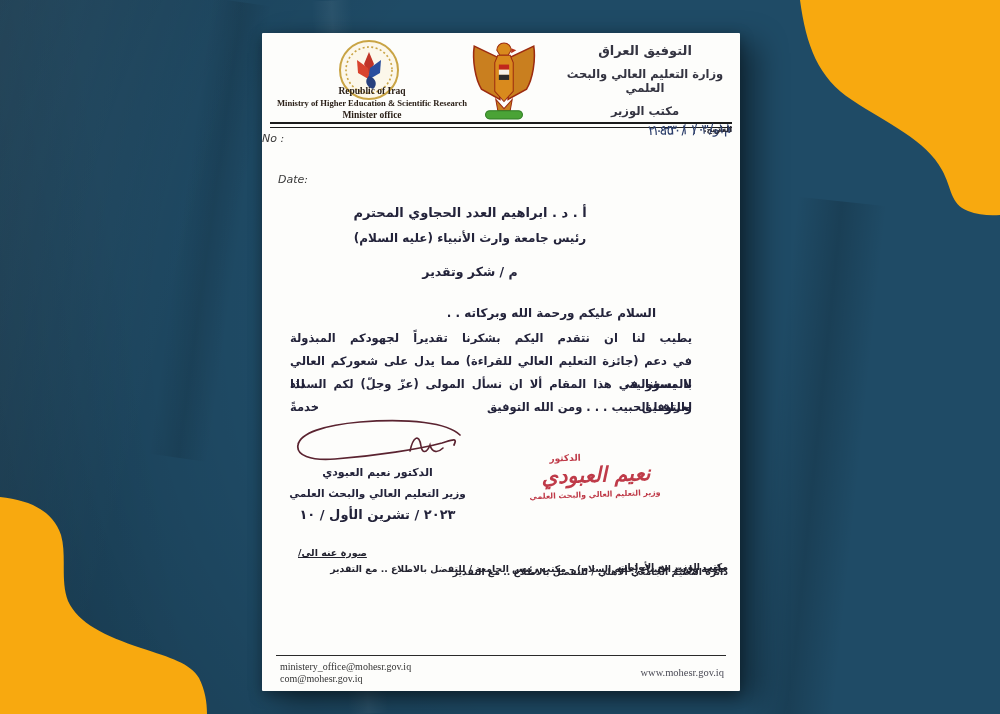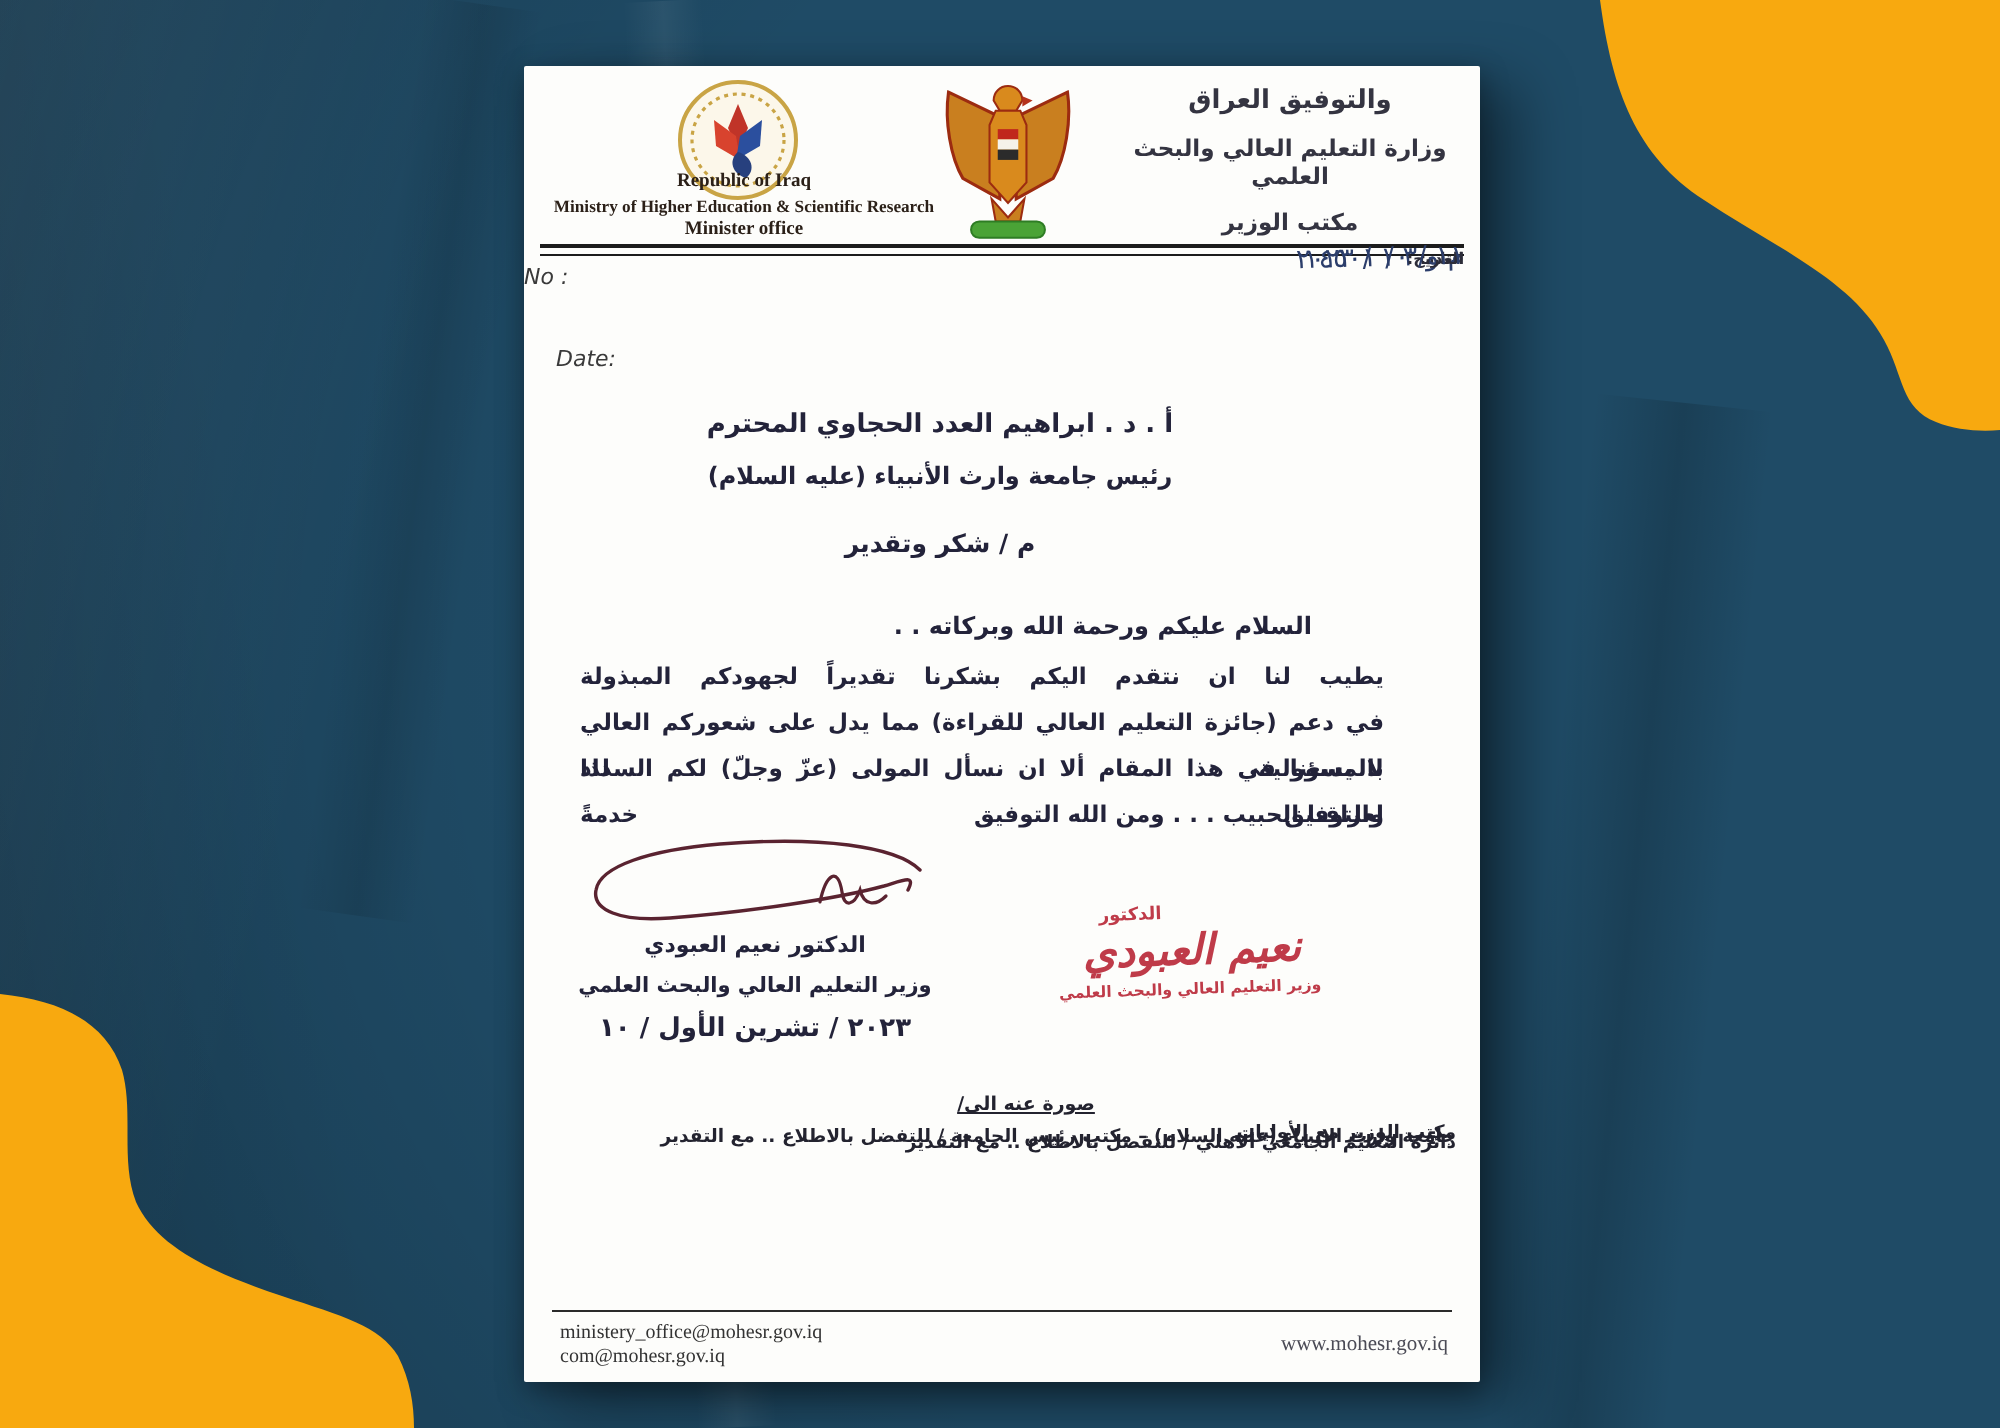--- a/index.html
+++ b/index.html
@@ -86,21 +86,21 @@
   
   .stamp{left:270px;top:419px;width:128px;direction:rtl;color:#bf3b49;
     transform:rotate(-2deg);text-align:center;}
   .stamp div{position:static;}
   .stamp-prefix{font-size:9px;font-weight:bold;text-align:left;padding-left:18px;}
   .stamp-name{font-size:21px;font-weight:bold;font-style:italic;line-height:1.15;
     margin-top:1px;white-space:nowrap;}
   .stamp-title{font-size:7.8px;font-weight:bold;margin-top:3px;white-space:nowrap;}
 
   
-  .cc-block{right:12px;top:514px;width:430px;direction:rtl;text-align:center;color:#23232f;}
+  .cc-block{right:12px;top:514px;width:430px;direction:rtl;text-align:left;color:#23232f;}
   .cc-block div{position:static;}
   .cc-heading{font-size:9.5px;font-weight:bold;text-decoration:underline;}
   .cc-item{font-size:9.3px;font-weight:600;margin-top:2.5px;display:flex;direction:rtl;gap:6px;}
   .cc-dash{flex:0 0 auto;padding-right:10px;}
 
   
   .footer-rule{left:14px;right:14px;top:622px;border-top:1.5px solid #2a2a2a;}
   .emails{left:18px;top:628px;font-family:"Liberation Serif",serif;font-size:10px;color:#333;}
   .emails div{position:static;line-height:12px;}
   .website{right:16px;top:634px;font-family:"Liberation Serif",serif;font-size:10.5px;color:#4a4a55;}
@@ -141,21 +141,21 @@
     <path d="M39,6 l5,2 -5,3 z" fill="#b5321c"></path>
     <path d="M26,13 h12 l3,7 v28 l-9,10 l-9,-10 v-28 z" fill="#d98a1d" stroke="#9c2b10"></path>
     <rect x="27" y="22" width="10" height="5" fill="#c0271c"></rect>
     <rect x="27" y="27" width="10" height="5" fill="#f5f2ea"></rect>
     <rect x="27" y="32" width="10" height="5" fill="#2b2b2b"></rect>
     <path d="M24,56 l8,9 l8,-9 l-2,11 h-12 z" fill="#c97f1f" stroke="#9c2b10"></path>
     <rect x="14" y="67" width="36" height="8" rx="4" fill="#4aa336" stroke="#2e7d24"></rect>
   </svg>
 
   <div class="ar-header">
-    <div class="ar-h1">والتوفيق العراق</div>
+    <div class="ar-h1">التوفيق العراق</div>
     <div class="ar-h2">وزارة التعليم العالي والبحث العلمي</div>
     <div class="ar-h3">مكتب الوزير</div>
   </div>
 
   <div class="rule-top"></div>
   <div class="rule-top2"></div>
 
   <div class="no-label">No :</div>
   <div class="date-label">Date:</div>
 

